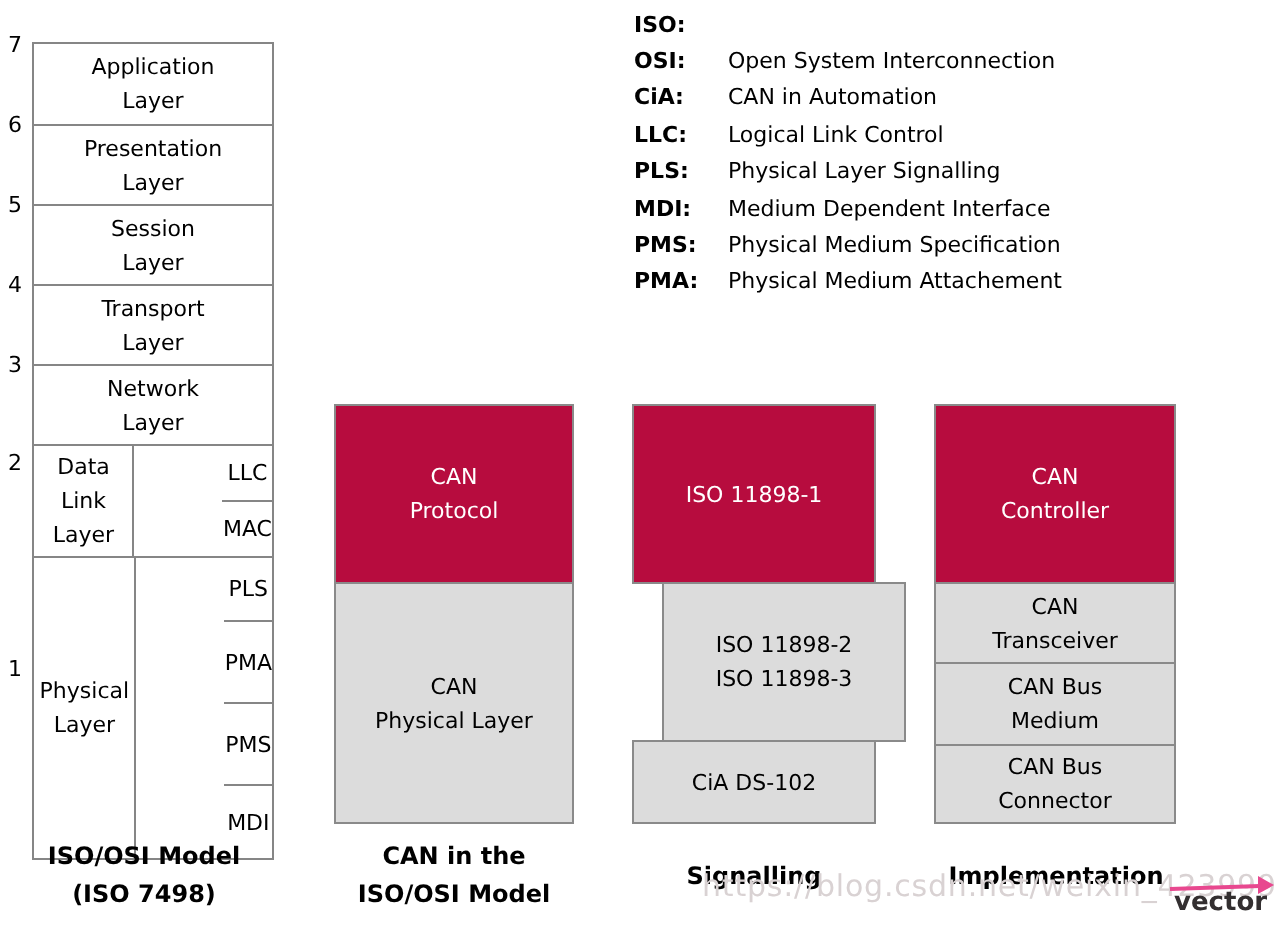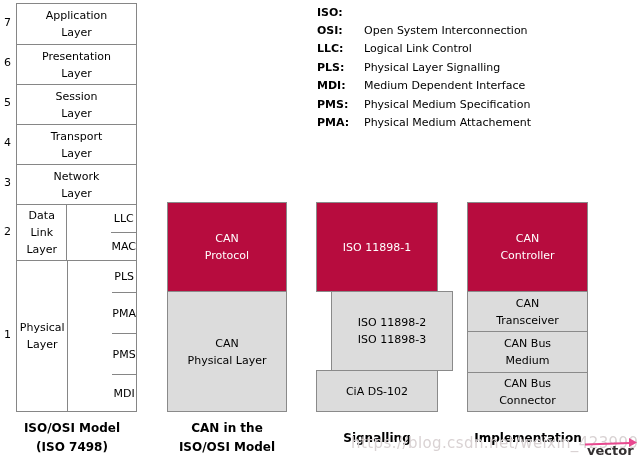--- a/index.html
+++ b/index.html
@@ -3,21 +3,21 @@
 <meta charset="utf-8">
 <style>
   html,body{margin:0;padding:0;background:#fff;}
   .stage{
     position:relative;width:639px;height:464px;background:#ffffff;
     font-family:"DejaVu Sans","Liberation Sans",sans-serif;
     font-size:11px;color:#000;overflow:hidden;
   }
   .layer-num{position:absolute;left:0;width:15px;text-align:center;font-size:11px;}
   
-  .osi-table{position:absolute;left:16px;top:3px;width:121px;box-sizing:border-box;
+  .osi-table{position:absolute;left:16px;top:21px;width:121px;box-sizing:border-box;
     border:1px solid #868686;background:#fff;}
   .orow{box-sizing:border-box;display:flex;align-items:center;justify-content:center;
     text-align:center;white-space:pre-line;line-height:17px;}
   .orow + .orow{border-top:1px solid #868686;}
   .orow.split{justify-content:flex-start;align-items:stretch;text-align:center;padding:0;}
   .split .main{width:70px;display:flex;align-items:center;justify-content:center;
     text-align:center;white-space:pre-line;line-height:17px;}
   .split .subs{flex:1;border-left:1px solid #868686;display:flex;flex-direction:column;padding-left:44px;}
   .subcell{box-sizing:border-box;flex:none;display:flex;align-items:center;justify-content:center;}
   .subcell + .subcell{border-top:1px solid #868686;}
@@ -108,20 +108,24 @@
 
   <div class="legend">
     <div class="lrow">
       <span class="labbr">ISO:</span>
     </div>
     <div class="lrow">
       <span class="labbr">OSI:</span>
       <span>Open System Interconnection</span>
     </div>
     <div class="lrow">
+      <span class="labbr">CiA:</span>
+      <span>CAN in Automation</span>
+    </div>
+    <div class="lrow">
       <span class="labbr">LLC:</span>
       <span>Logical Link Control</span>
     </div>
     <div class="lrow">
       <span class="labbr">PLS:</span>
       <span>Physical Layer Signalling</span>
     </div>
     <div class="lrow">
       <span class="labbr">MDI:</span>
       <span>Medium Dependent Interface</span>

